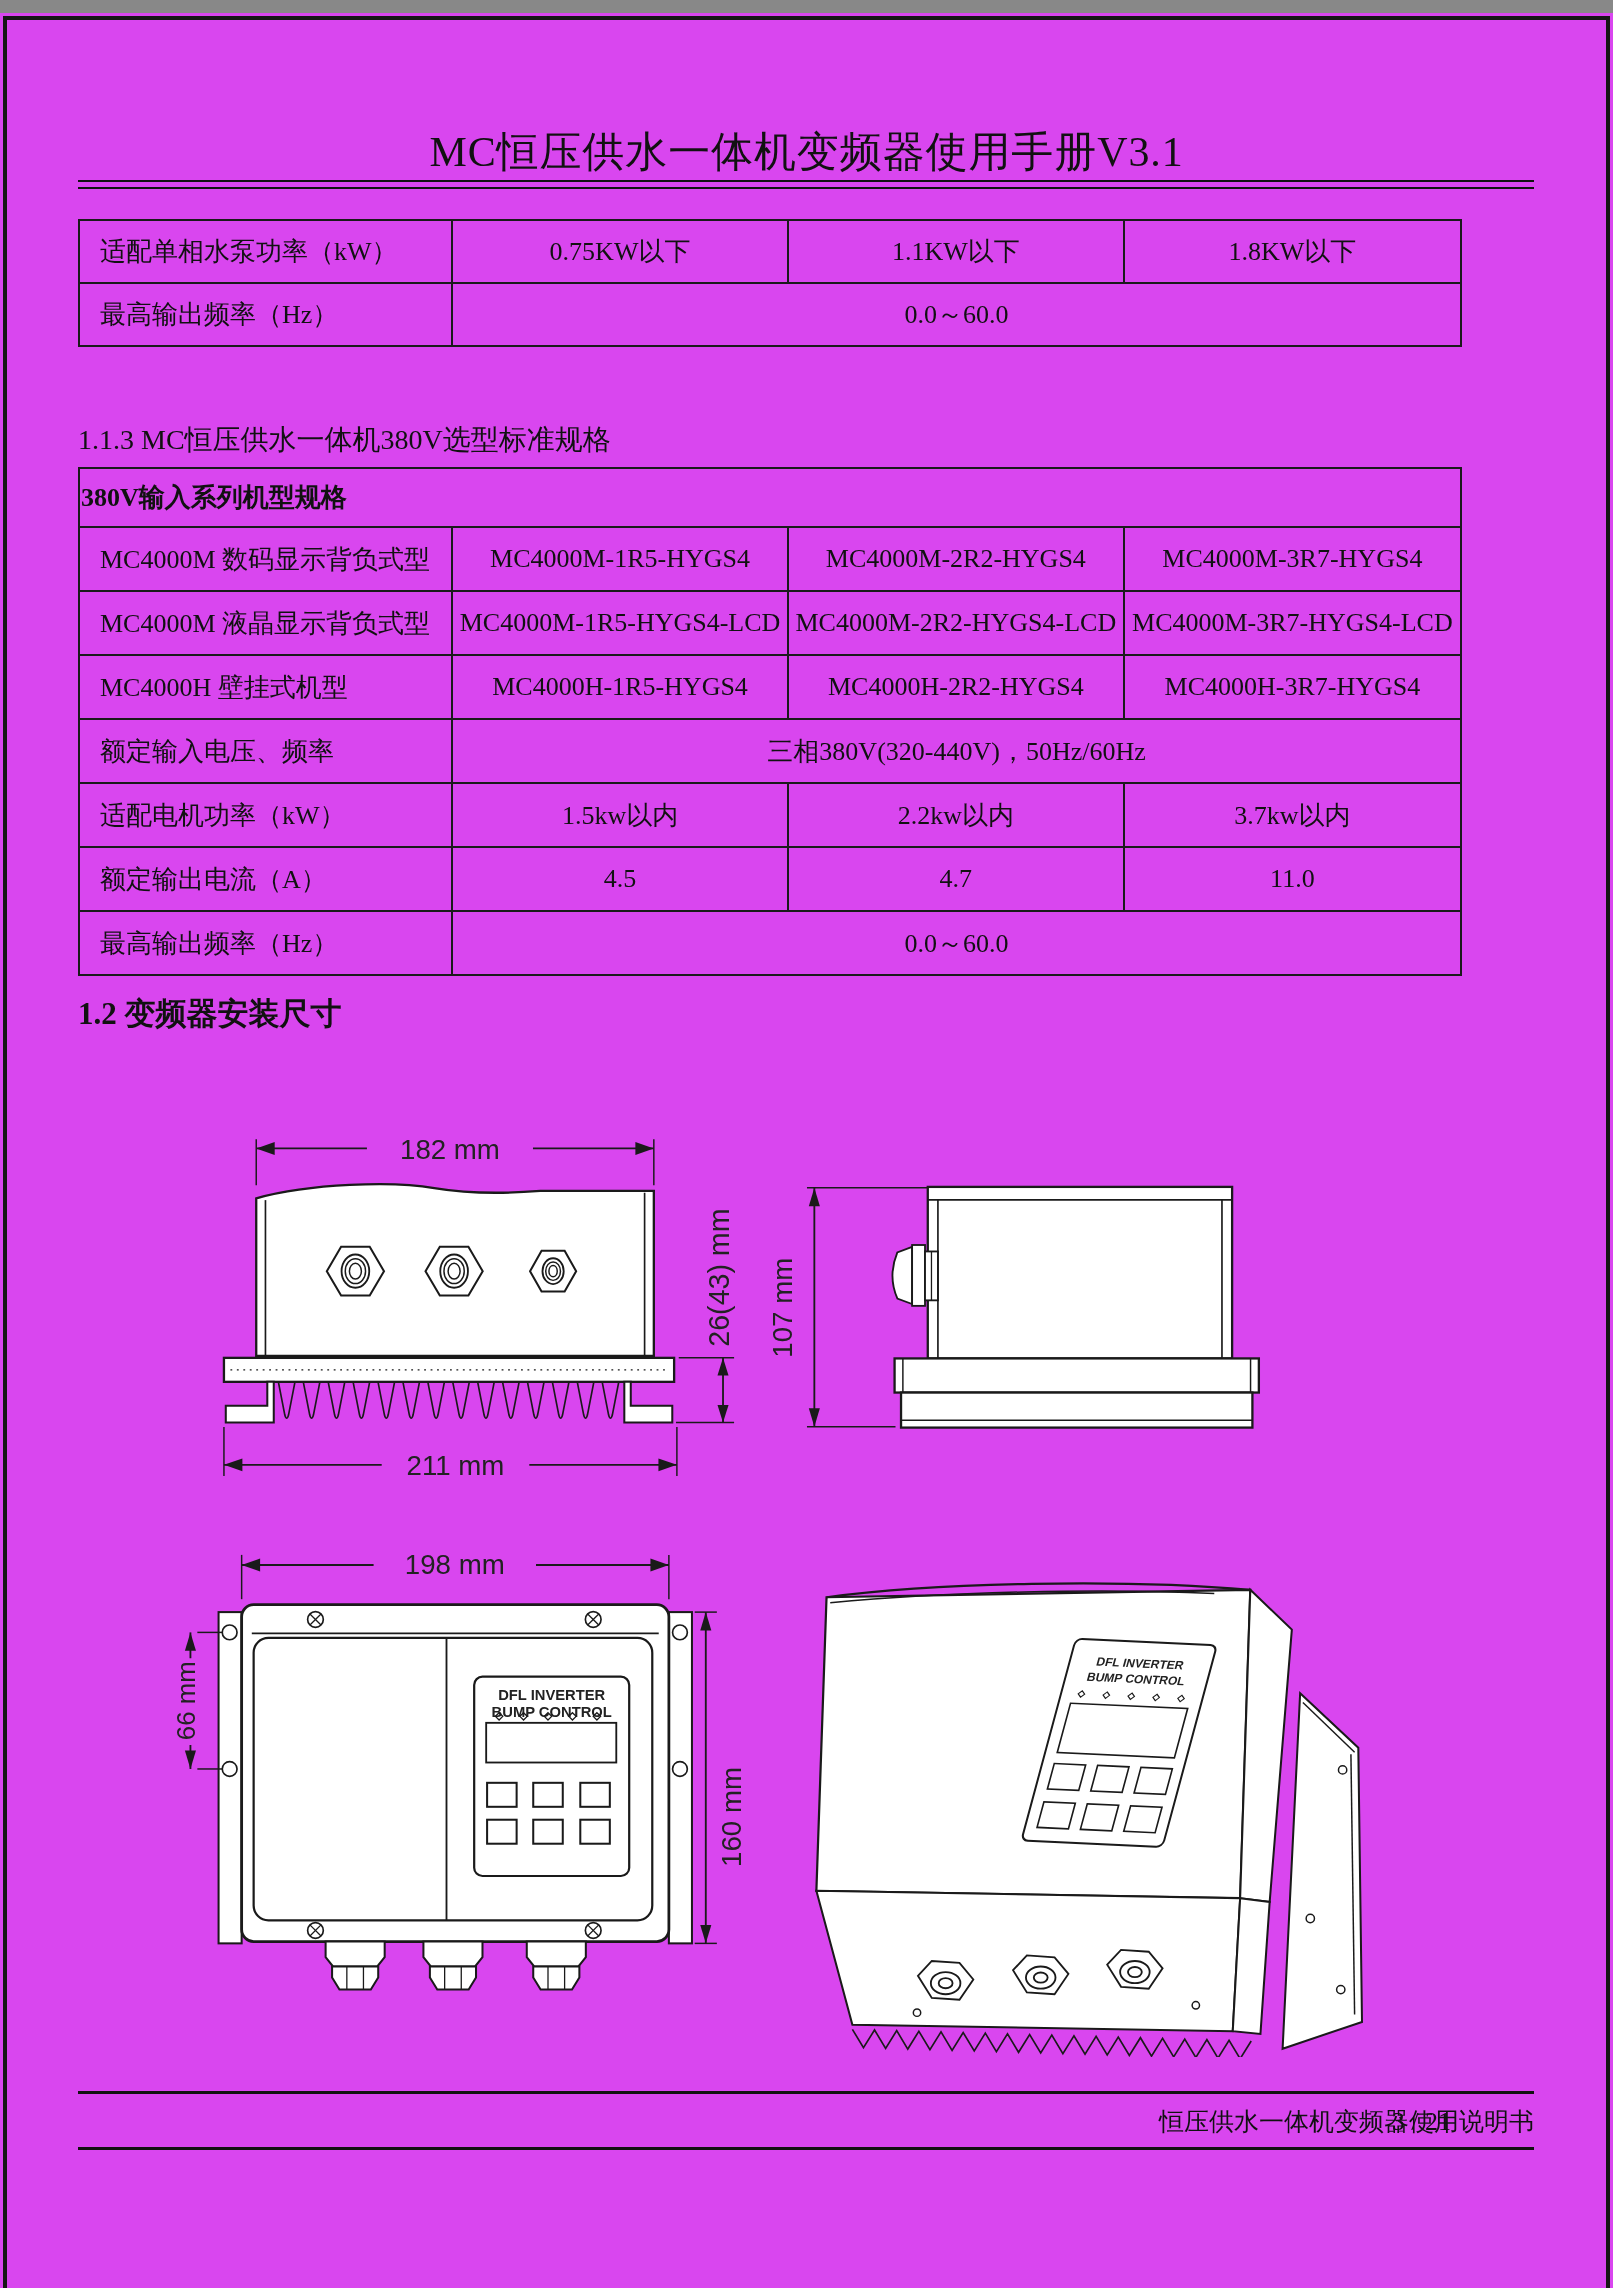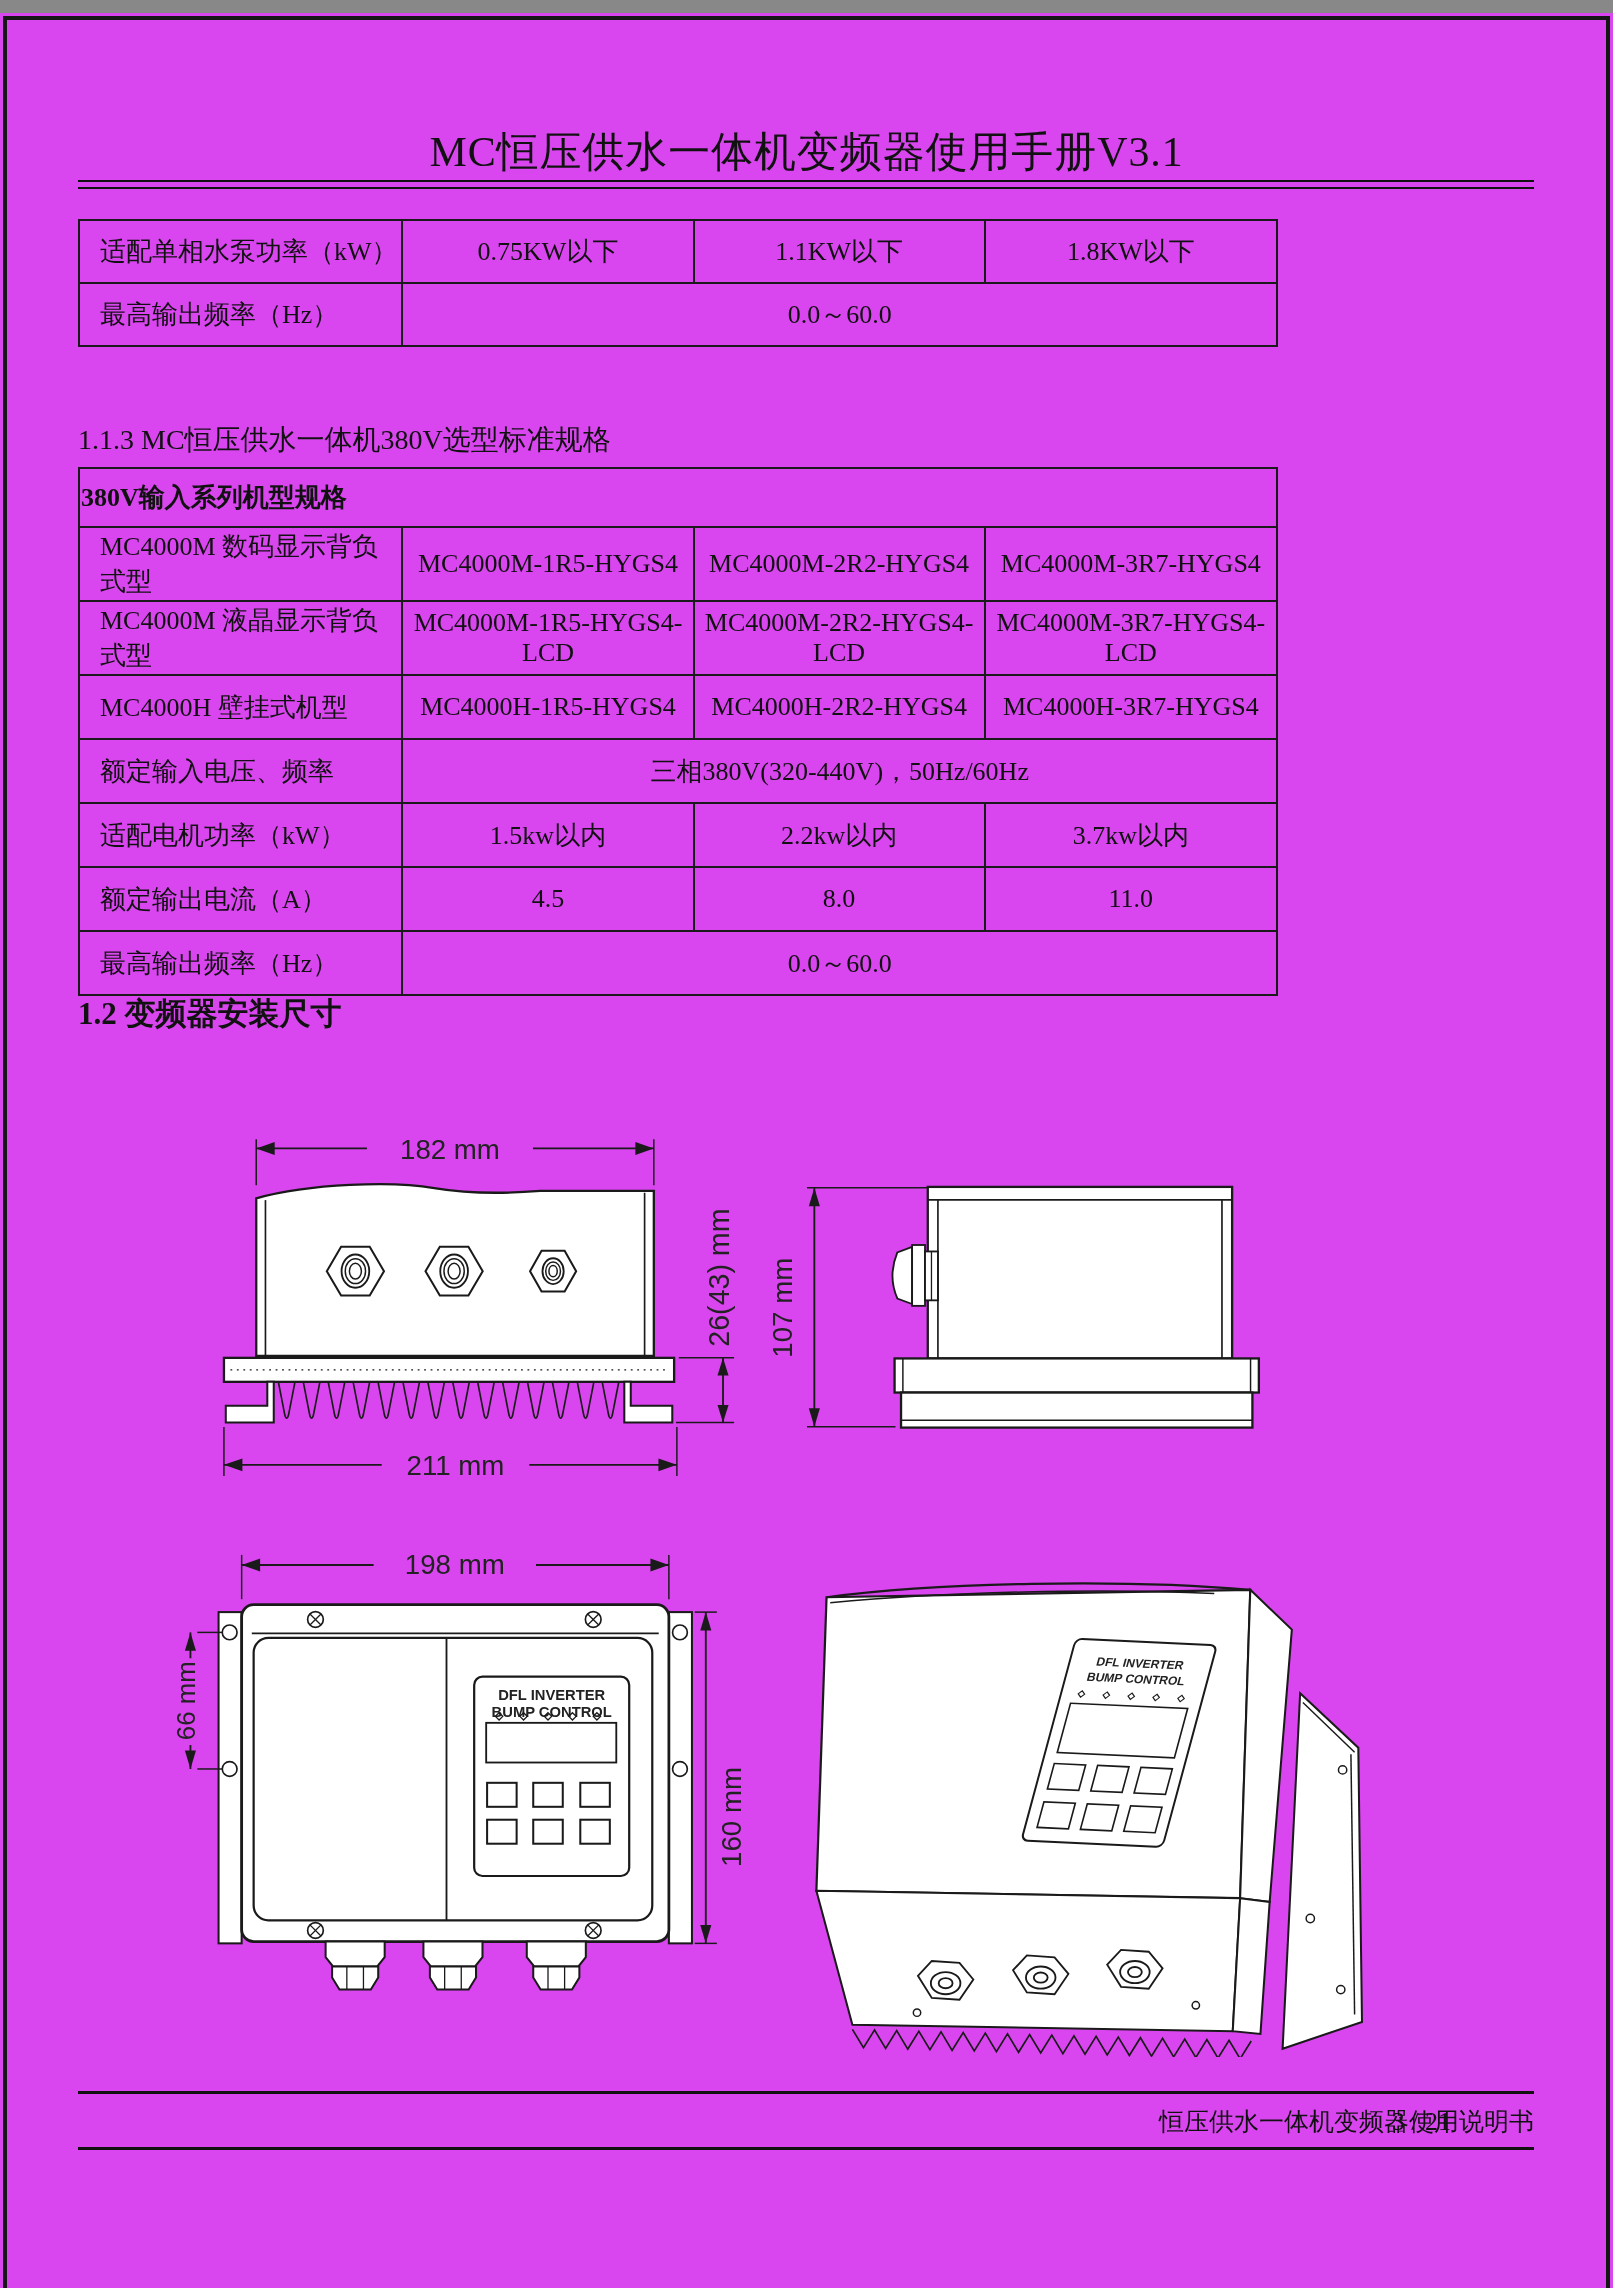--- a/index.html
+++ b/index.html
@@ -3,21 +3,21 @@
 <meta charset="utf-8">
 <style>
   html,body{margin:0;padding:0;background:#888;}
   .page{position:relative;width:1613px;height:2289px;background:#d946ef;
         font-family:"Liberation Serif",serif;color:#111;overflow:hidden;margin:13px auto;}
   .frame{position:absolute;inset:2.8px;border:4.6px solid #161616;pointer-events:none;}
   .title{position:absolute;top:111px;left:0;width:100%;text-align:center;
          font-size:42px;letter-spacing:0.9px;white-space:nowrap;}
   .rule2{position:absolute;left:78px;width:1456px;top:167px;height:4.6px;
          border-top:2.8px solid #111;border-bottom:2.8px solid #111;}
-  table.spec{border-collapse:collapse;table-layout:fixed;position:absolute;left:78px;width:1200px;}
+  table.spec{border-collapse:collapse;table-layout:fixed;position:absolute;left:78px;width:1384px;}
   #t1{top:206px;}
   #t2{top:454px;}
   table.spec td{border:2.3px solid #1a1a1a;font-size:26px;vertical-align:middle;}
   #t1 tr{height:63px;}
   #t2 tr{height:64px;}
   #t2 tr.hdr{height:59px;}
   td.lbl{text-align:left;padding-left:20px;}
   td.val{text-align:center;}
   td.thdr{text-align:left;font-weight:bold;font-size:29px;}
   .h113{position:absolute;left:78px;top:408px;font-size:28px;}
@@ -105,21 +105,21 @@
       </tr>
       <tr>
         <td class="lbl">适配电机功率（kW）</td>
         <td class="val">1.5kw以内</td>
         <td class="val">2.2kw以内</td>
         <td class="val">3.7kw以内</td>
       </tr>
       <tr>
         <td class="lbl">额定输出电流（A）</td>
         <td class="val">4.5</td>
-        <td class="val">8.0</td>
+        <td class="val">4.7</td>
         <td class="val">11.0</td>
       </tr>
       <tr>
         <td class="lbl">最高输出频率（Hz）</td>
         <td class="val" colspan="3">0.0～60.0</td>
       </tr>
     </tbody>
   </table>
 
   <div class="h12">1.2 变频器安装尺寸</div>

